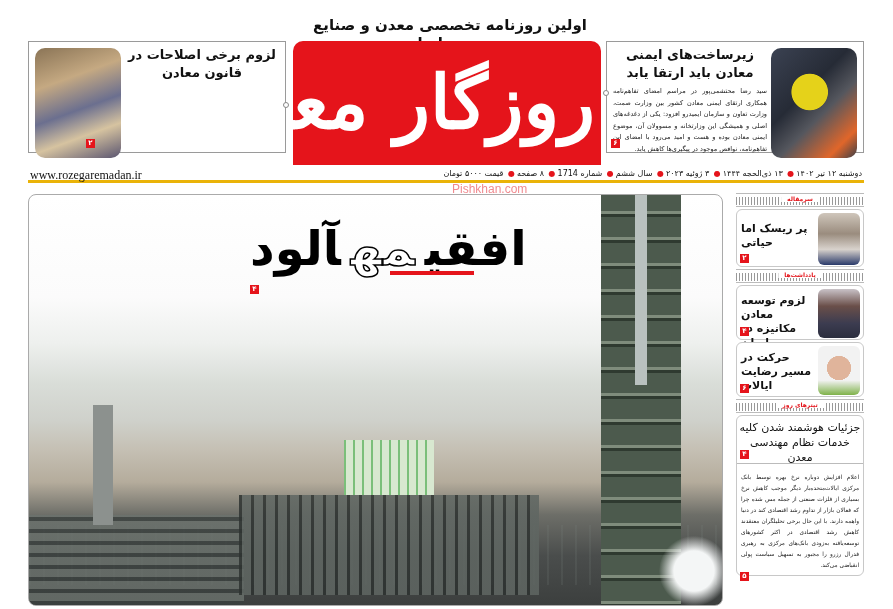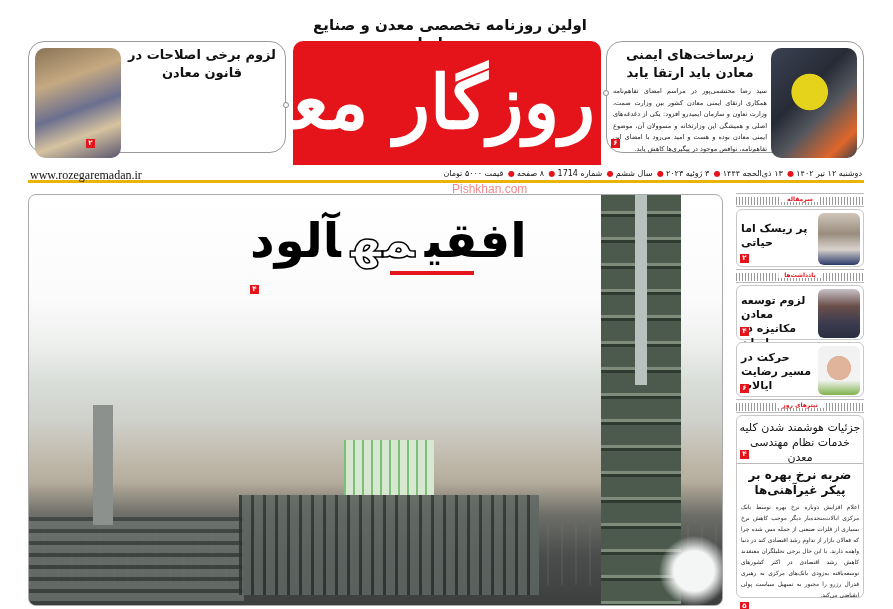--- a/index.html
+++ b/index.html
@@ -10,21 +10,21 @@
   .tagline { position: absolute; left: 290px; top: 16px; width: 320px; text-align: center;
     font-family: "DejaVu Sans", sans-serif; font-weight: bold; font-size: 15px; color: #111; direction: rtl; }
 
   
   .masthead { position: absolute; left: 293px; top: 41px; width: 308px; height: 124px;
     background: #e5141b; border-radius: 10px 10px 0 0; overflow: hidden; }
   .masthead-title { position: absolute; right: 6px; top: 6px; color: #fff; font-family: "DejaVu Serif", serif;
     font-weight: bold; font-size: 74px; line-height: 110px; direction: rtl; letter-spacing: -2px; white-space: nowrap; }
 
   
-  .teaser { position: absolute; top: 41px; height: 112px; border: 1px solid #9a9a9a; border-radius: 16px; background: #fff; }
+  .teaser { position: absolute; top: 41px; height: 112px; border: 1px solid #9a9a9a; border-radius: 0; background: #fff; }
   .teaser-left { left: 28px; width: 258px; }
   .teaser-right { left: 606px; width: 258px; }
   .teaser-img { position: absolute; top: 6px; width: 86px; height: 110px; border-radius: 10px; overflow: hidden; }
   .teaser-left .teaser-img { left: 6px; background: linear-gradient(160deg,#8a7456 0%,#c5a982 30%,#6b6f8f 55%,#d6c3a0 75%,#5a5570 100%); }
   .teaser-right .teaser-img { right: 6px; background: radial-gradient(circle at 45% 40%, #e5d21a 0 22%, transparent 23%), linear-gradient(135deg,#3b4252 0%,#262b36 40%,#55575e 60%,#e0662a 85%,#3b3f48 100%); }
   .teaser-text { position: absolute; top: 4px; direction: rtl; text-align: center; }
   .teaser-left .teaser-text { left: 96px; right: 6px; }
   .teaser-right .teaser-text { right: 96px; left: 6px; }
   .teaser-title { font-weight: bold; font-size: 13px; line-height: 18px; color: #111; }
   .teaser-body { font-size: 6.5px; line-height: 11.5px; text-align: justify; color: #222; margin-top: 4px; }
@@ -53,21 +53,21 @@
     background: repeating-linear-gradient(0deg,#3a403e 0 4px,#6b726d 4px 12px); opacity: .8; }
   .green-hall { position: absolute; left: 315px; top: 245px; width: 90px; height: 55px;
     background: repeating-linear-gradient(90deg,#7bbf7a 0 2px,#d8e8d0 2px 9px); }
   .tower { position: absolute; left: 572px; top: 0; width: 80px; height: 412px;
     background: repeating-linear-gradient(0deg,#2f3a30 0 3px,#7f8c7c 3px 6px,#4c5a4d 6px 26px); }
   .tower::before { content: ""; position: absolute; left: 34px; top: 0; width: 12px; height: 190px; background: #b9c1bf; }
   .chimney { position: absolute; left: 64px; top: 210px; width: 20px; height: 120px; background: #8c918e; }
   .steam { position: absolute; left: 630px; top: 340px; width: 70px; height: 72px; border-radius: 50%;
     background: radial-gradient(circle,#f4f6f6 0 40%,rgba(240,242,242,.0) 70%); }
 
-  .headline { position: absolute; left: 250px; top: 212px; direction: rtl; white-space: nowrap; font-family: "DejaVu Sans", sans-serif;
+  .headline { position: absolute; left: 250px; top: 220px; direction: rtl; white-space: nowrap; font-family: "DejaVu Sans", sans-serif;
     font-weight: bold; font-size: 48px; line-height: 56px; color: #000; }
   .headline .outline { color: #fff; -webkit-text-stroke: 1.5px #000; margin: 0 10px; }
   .headline-bar { position: absolute; left: 390px; top: 271px; width: 84px; height: 4px; background: #e5141b; }
   .headline-badge { position: absolute; left: 250px; top: 285px; }
 
   
   .sidebar { position: absolute; left: 736px; top: 193px; width: 128px; height: 413px; }
   .sec-head { position: relative; height: 14px; border-top: 1px solid #bbb; border-bottom: 1px solid #bbb;
     background: repeating-linear-gradient(90deg,#999 0 1px,#fff 1px 3px); background-size: 100% 8px; background-repeat: no-repeat; background-position: 0 3px; }
   .sec-head span { position: absolute; left: 50%; top: 1px; transform: translateX(-50%); background: #fff; padding: 0 6px;
@@ -156,24 +156,23 @@
     <span class="pg-badge">۴</span>
   </div>
   <div class="card" style="height:55px;">
     <div class="card-photo" style="height:49px;background:radial-gradient(circle at 50% 45%,#e0b49b 0 35%,transparent 36%),linear-gradient(180deg,#f2f2f2 0%,#f2f2f2 70%,#7fb24a 100%);"></div>
     <div class="card-title" style="top:8px;">حرکت در مسیر رضایت ایالات</div>
     <span class="pg-badge">۶</span>
   </div>
   <div class="sec-head">
       <span>تیترهای روز</span>
     </div>
-  <div class="card" style="height:183px;">
+  <div class="card" style="height:161px;">
     <div style="position:relative;height:48px;border-bottom:1px solid #bbb;padding-top:4px;">
       <div class="news-title">جزئیات هوشمند شدن کلیه خدمات نظام مهندسی معدن</div>
       <span class="pg-badge" style="position:absolute;left:3px;bottom:4px;">۴</span>
     </div>
     <div style="position:relative;padding-top:4px;">
-      <div class="news-title bold">ضربه نرخ بهره بر پیکر غیرآهنی‌ها</div>
       <div class="news-body" style="margin-top:4px;">اعلام افزایش دوباره نرخ بهره توسط بانک مرکزی ایالات‌متحده‌بار دیگر موجب کاهش نرخ بسیاری از فلزات صنعتی از جمله مس شده چرا که فعالان بازار از تداوم رشد اقتصادی کند در دنیا واهمه دارند. با این حال برخی تحلیلگران معتقدند کاهش رشد اقتصادی در اکثر کشورهای توسعه‌یافته به‌زودی بانک‌های مرکزی به رهبری فدرال رزرو را مجبور به تسهیل سیاست پولی انقباضی می‌کند.</div>
       <span class="pg-badge" style="position:absolute;left:3px;bottom:-10px;">۵</span>
     </div>
   </div>
 </div>
 
 </body></html>

